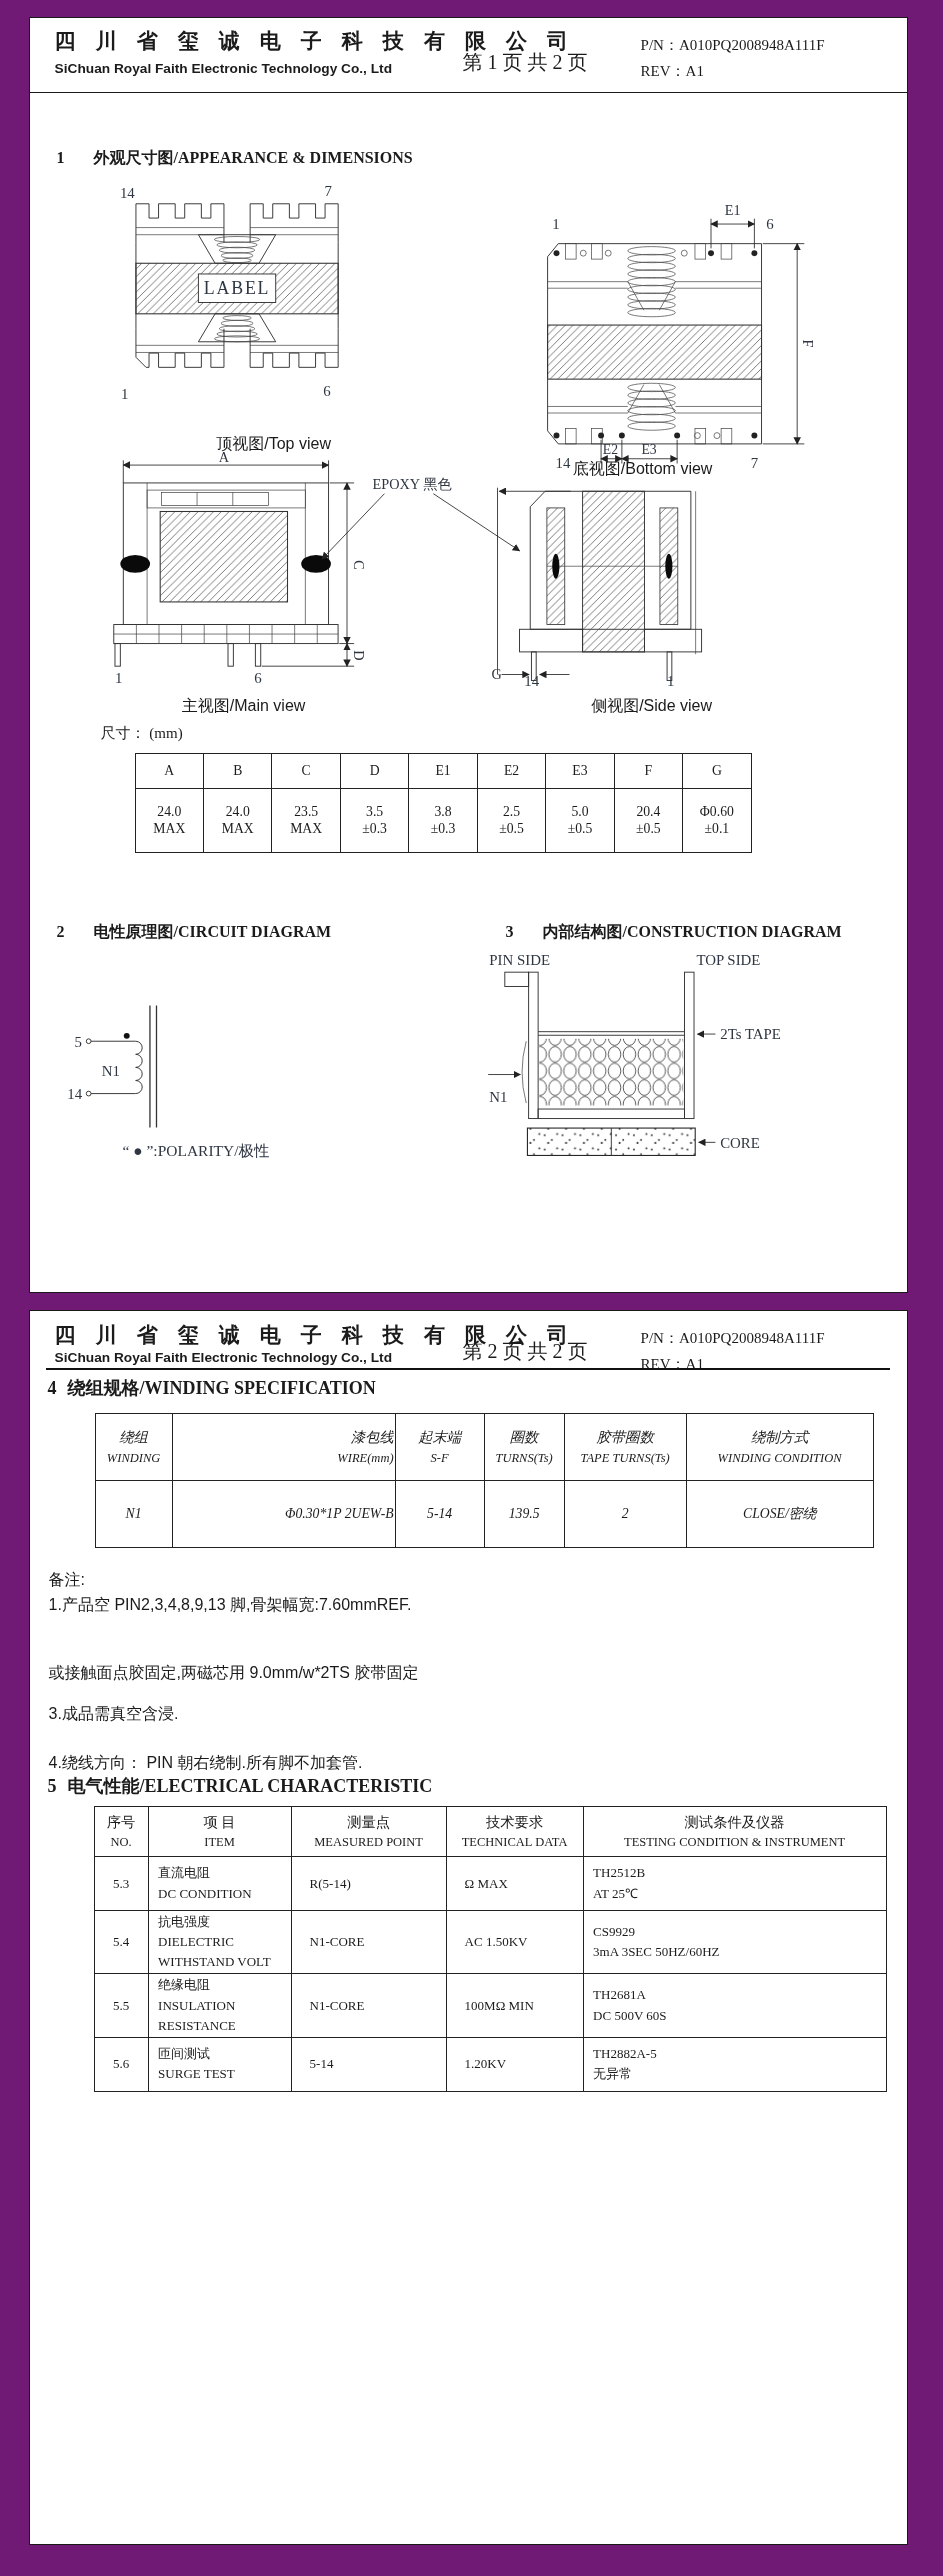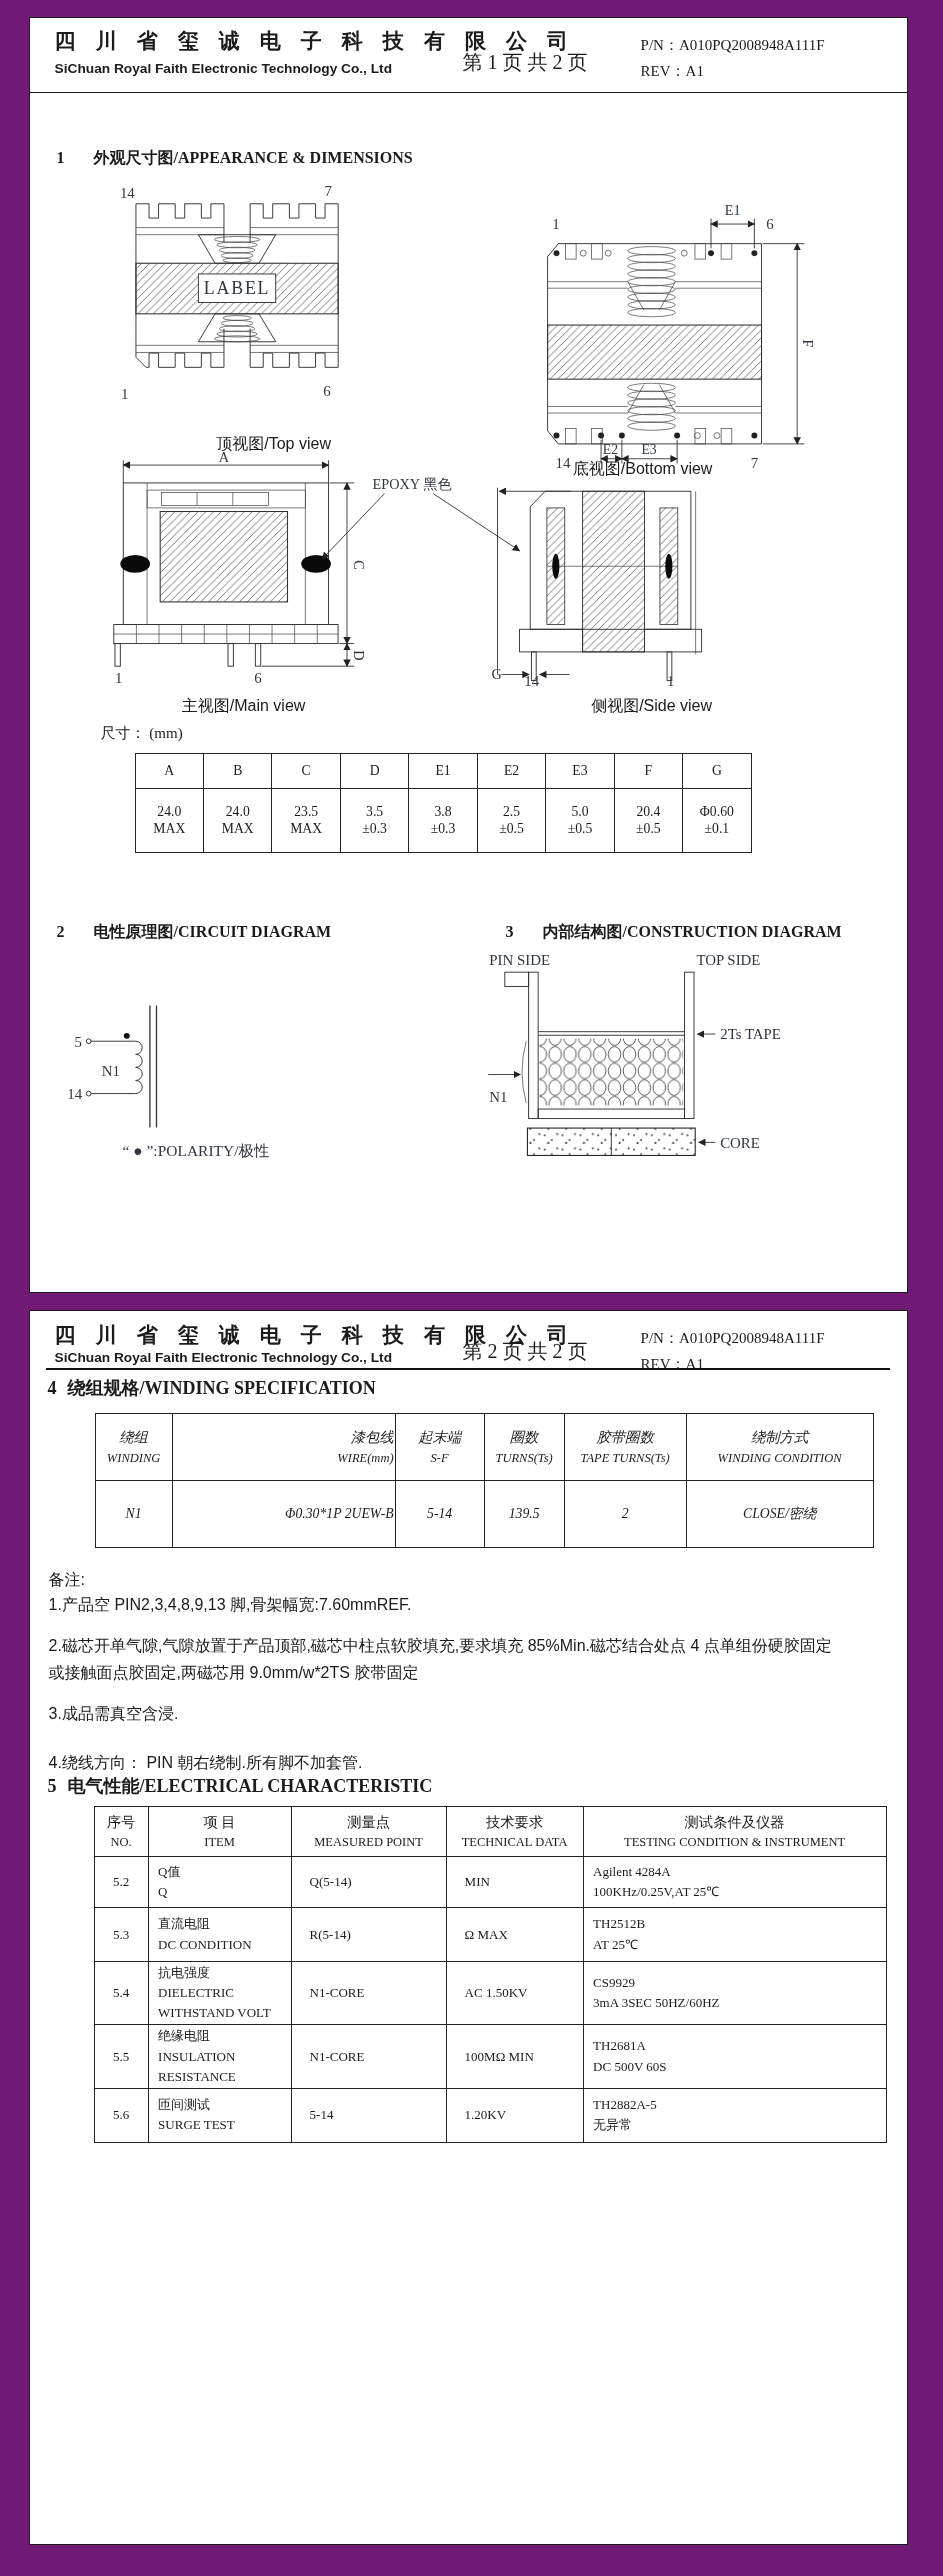--- a/index.html
+++ b/index.html
@@ -423,21 +423,20 @@
         <td>5-14</td>
         <td>139.5</td>
         <td>2</td>
         <td>CLOSE/密绕</td>
       </tr>
     </tbody>
       </table>
 
     <div class="note" style="top:259px;">备注:</div>
     <div class="note" style="top:284px;">1.产品空 PIN2,3,4,8,9,13 脚,骨架幅宽:7.60mmREF.</div>
-    <div class="note" style="top:325px;">2.磁芯开单气隙,气隙放置于产品顶部,磁芯中柱点软胶填充,要求填充 85%Min.磁芯结合处点 4 点单组份硬胶固定</div>
     <div class="note" style="top:352px;">或接触面点胶固定,两磁芯用 9.0mm/w*2TS 胶带固定</div>
     <div class="note" style="top:393px;">3.成品需真空含浸.</div>
     <div class="note" style="top:430px;margin-top:12px;">4.绕线方向： PIN 朝右绕制.所有脚不加套管.</div>
 
     <div class="sec sec-big" style="left:18px;top:463px;">
       <span class="no" style="min-width:20px;">5</span><span>电气性能/ELECTRICAL CHARACTERISTIC</span>
     </div>
 
     <table class="etbl">
       <colgroup>
@@ -463,33 +462,20 @@
             </td>
         <td>
               <span class="cn">技术要求</span>
               <span class="en">TECHNICAL DATA</span>
             </td>
         <td>
               <span class="cn">测试条件及仪器</span>
               <span class="en">TESTING CONDITION &amp; INSTRUMENT</span>
             </td>
       </tr>
-      <tr style="height:51px;">
-        <td>5.2</td>
-        <td class="item two-line">
-              <span>Q值</span>
-              <span>Q</span>
-            </td>
-        <td class="point">Q(5-14)</td>
-        <td class="tech">MIN</td>
-        <td class="cond two-line">
-              <span>Agilent 4284A</span>
-              <span>100KHz/0.25V,AT  25℃</span>
-            </td>
-      </tr>
       <tr style="height:54px;">
         <td>5.3</td>
         <td class="item two-line">
               <span>直流电阻</span>
               <span>DC CONDITION</span>
             </td>
         <td class="point">R(5-14)</td>
         <td class="tech">Ω  MAX</td>
         <td class="cond two-line">
               <span>TH2512B</span>

